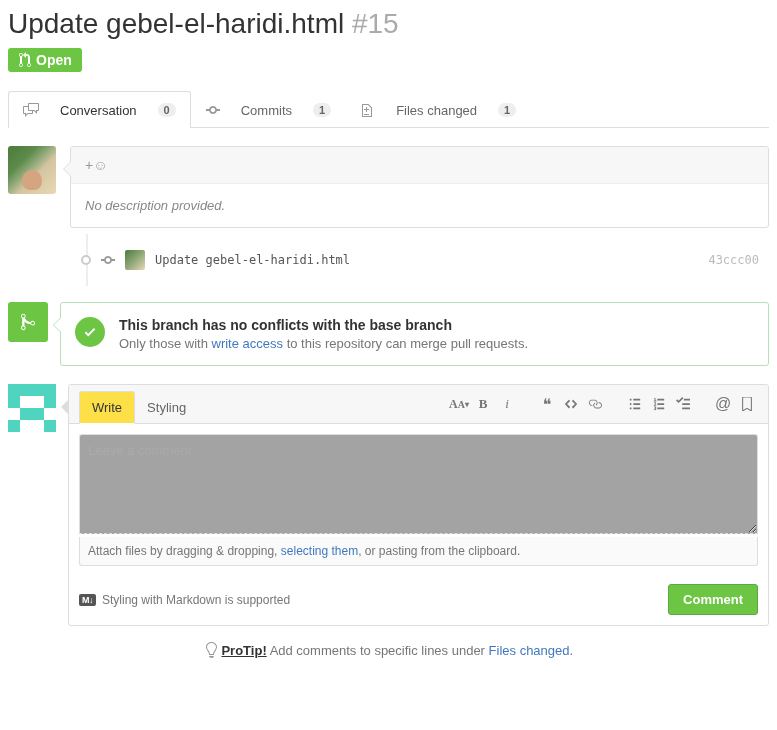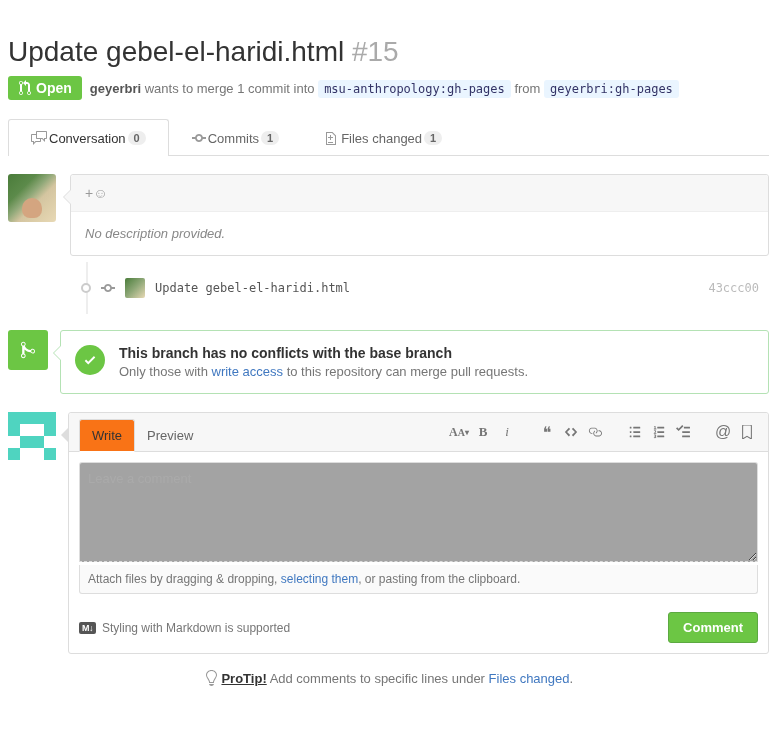--- a/index.html
+++ b/index.html
@@ -1,27 +1,27 @@
 <!DOCTYPE html>
 <html><head>
 <meta charset="utf-8">
 <style>
 * { box-sizing: border-box; margin: 0; padding: 0; }
 body { font-family: -apple-system, BlinkMacSystemFont, "Segoe UI", Helvetica, Arial, sans-serif; font-size: 13px; color: #333; background: #fff; padding: 8px; }
-.header { margin-bottom: 8px; margin-top: 28px; }
+.header { margin-bottom: 8px; }
 .title { font-size: 28px; font-weight: 400; color: #333; }
 .title .num { color: #aaa; font-weight: 300; }
 .state-row { margin-top: 8px; display: flex; align-items: center; gap: 8px; flex-wrap: wrap; }
 .state-badge { background: #6cc644; color: #fff; padding: 4px 10px; border-radius: 3px; font-weight: 600; font-size: 14px; display: inline-flex; align-items: center; gap: 4px; }
 .state-badge svg { fill: #fff; }
 .merge-text { color: #767676; font-size: 13px; }
 .merge-text .user { color: #555; font-weight: 600; }
 .branch-ref { background: #eaf5ff; color: #336; padding: 2px 6px; border-radius: 3px; font-family: Consolas, monospace; font-size: 12px; }
 .tabs { border-bottom: 1px solid #ddd; margin-top: 18px; display: flex; }
-.tab { padding: 10px 22px; color: #666; font-size: 13px; display: flex; align-items: center; gap: 2px; cursor: pointer; border: 1px solid transparent; border-bottom: none; position: relative; top: 1px; }
+.tab { padding: 10px 14px; color: #666; font-size: 13px; display: flex; align-items: center; gap: 21px; cursor: pointer; border: 1px solid transparent; border-bottom: none; position: relative; top: 1px; }
 .tab.active { border-color: #ddd; border-radius: 3px 3px 0 0; background: #fff; color: #333; }
 .tab .count { background: #eee; color: #666; border-radius: 10px; padding: 1px 6px; font-size: 11px; font-weight: 600; }
 .tab svg { fill: #999; }
 .timeline { margin-top: 18px; position: relative; }
 .comment-row { display: flex; gap: 14px; margin-bottom: 16px; }
 .avatar { width: 48px; height: 48px; border-radius: 3px; flex-shrink: 0; background: linear-gradient(135deg, #4a7c3a 0%, #5c8a4a 30%, #8fa878 45%, #d4c5a0 60%, #e8d9b5 100%); position: relative; overflow: hidden; }
 .avatar::after { content: ''; position: absolute; bottom: 4px; left: 14px; width: 20px; height: 20px; background: #d4a580; border-radius: 50% 50% 40% 40%; }
 .avatar2 { width: 48px; height: 48px; border-radius: 3px; flex-shrink: 0; background: #fff; position: relative; }
 .avatar2::before { content: ''; position: absolute; inset: 0; background:
   linear-gradient(#4fd4c0,#4fd4c0) 0 0/12px 12px no-repeat,
@@ -58,21 +58,21 @@
 .check-circle { width: 30px; height: 30px; background: #6cc644; border-radius: 50%; display: flex; align-items: center; justify-content: center; flex-shrink: 0; }
 .check-circle svg { fill: #fff; }
 .merge-msg h4 { font-size: 14px; color: #333; margin-bottom: 3px; }
 .merge-msg p { font-size: 13px; color: #767676; }
 .merge-msg a { color: #4078c0; text-decoration: none; }
 .compose-row { display: flex; gap: 12px; margin-top: 18px; }
 .compose-panel { flex: 1; border: 1px solid #ddd; border-radius: 3px; position: relative; }
 .compose-panel::before { content: ''; position: absolute; left: -8px; top: 14px; border: 8px solid transparent; border-right-color: #ddd; border-left: none; }
 .compose-tabs { display: flex; align-items: center; padding: 6px 10px 0 10px; background: #f7f7f7; border-bottom: 1px solid #ddd; border-radius: 3px 3px 0 0; }
 .compose-tab { padding: 8px 12px; color: #666; cursor: pointer; font-size: 13px; }
-.compose-tab.active { background: #f97316; border: 1px solid #ddd; border-bottom-color: #fff; border-radius: 3px 3px 0 0; margin-bottom: -1px; color: #333; }
+.compose-tab.active { background: #fde047; border: 1px solid #ddd; border-bottom-color: #fff; border-radius: 3px 3px 0 0; margin-bottom: -1px; color: #333; }
 .toolbar { margin-left: auto; display: flex; align-items: center; gap: 4px; color: #888; padding-bottom: 6px; }
 .tb-group { display: flex; gap: 2px; margin-left: 14px; }
 .tb-btn { width: 22px; height: 22px; display: flex; align-items: center; justify-content: center; cursor: pointer; font-size: 13px; color: #767676; }
 .tb-btn svg { fill: #767676; }
 .tb-btn.serif { font-family: Georgia, serif; }
 .tb-aa { font-size: 12px; font-weight: 600; }
 .tb-aa sup { font-size: 8px; }
 .compose-body { padding: 10px; }
 .compose-textarea { width: 100%; min-height: 100px; border: 1px solid #ddd; border-radius: 3px 3px 0 0; padding: 8px; font-family: inherit; font-size: 13px; resize: vertical; background: #a3a3a3; color: #333; border-bottom: 1px dashed #ddd; }
 .compose-textarea::placeholder { color: #aaa; }
@@ -95,27 +95,20 @@
     <span>Update gebel-el-haridi.html</span>
     <span class="num">#15</span>
   </h1>
   <div class="state-row">
     <span class="state-badge">
       <svg width="14" height="16" viewBox="0 0 12 16">
           <path d="M11 11.28V5c-.03-.78-.34-1.47-.94-2.06C9.46 2.35 8.78 2.03 8 2H7V0L4 3l3 3V4h1c.27.02.48.11.69.31.21.2.3.42.31.69v6.28A1.993 1.993 0 0 0 10 15a1.993 1.993 0 0 0 1-3.72zm-1 2.92c-.66 0-1.2-.55-1.2-1.2 0-.65.55-1.2 1.2-1.2.65 0 1.2.55 1.2 1.2 0 .65-.55 1.2-1.2 1.2zM4 3c0-1.11-.89-2-2-2a1.993 1.993 0 0 0-1 3.72v6.56A1.993 1.993 0 0 0 2 15a1.993 1.993 0 0 0 1-3.72V4.72c.59-.34 1-.98 1-1.72zm-.8 10c0 .66-.55 1.2-1.2 1.2-.65 0-1.2-.55-1.2-1.2 0-.65.55-1.2 1.2-1.2.65 0 1.2.55 1.2 1.2zM2 4.2C1.34 4.2.8 3.65.8 3c0-.65.55-1.2 1.2-1.2.65 0 1.2.55 1.2 1.2 0 .65-.55 1.2-1.2 1.2z"></path>
         </svg>
       <span>Open</span>
     </span>
-    <span class="merge-text">
-      <span class="user">geyerbri</span>
-      <span>wants to merge 1 commit into</span>
-      <span class="branch-ref">msu-anthropology:gh-pages</span>
-      <span>from</span>
-      <span class="branch-ref">geyerbri:gh-pages</span>
-    </span>
   </div>
 </div>
 
 <div class="tabs">
   <div class="tab active">
     <svg width="16" height="16" viewBox="0 0 16 16">
         <path d="M15 1H6c-.55 0-1 .45-1 1v2H1c-.55 0-1 .45-1 1v6c0 .55.45 1 1 1h1v3l3-3h4c.55 0 1-.45 1-1V9h1l3 3V9h1c.55 0 1-.45 1-1V2c0-.55-.45-1-1-1zM9 11H4.5L3 12.5V11H1V5h4v3c0 .55.45 1 1 1h3v2zm6-3h-2v1.5L11.5 8H6V2h9v6z"></path>
       </svg>
     <span>Conversation</span>
     <span class="count">0</span>
@@ -178,21 +171,21 @@
         </p>
       </div>
     </div>
   </div>
 
   <div class="compose-row">
     <div class="avatar2"></div>
     <div class="compose-panel">
       <div class="compose-tabs">
         <div class="compose-tab active">Write</div>
-        <div class="compose-tab">Preview</div>
+        <div class="compose-tab">Styling</div>
         <div class="toolbar">
           <div class="tb-group">
             <span class="tb-btn tb-aa serif">A<span style="font-size:10px">A</span><sup>▾</sup></span>
             <span class="tb-btn serif" style="font-weight:700">B</span>
             <span class="tb-btn serif" style="font-style:italic">i</span>
           </div>
           <div class="tb-group">
             <span class="tb-btn serif" style="font-size:16px">❝</span>
             <span class="tb-btn">
                 <svg width="14" height="14" viewBox="0 0 14 16">

